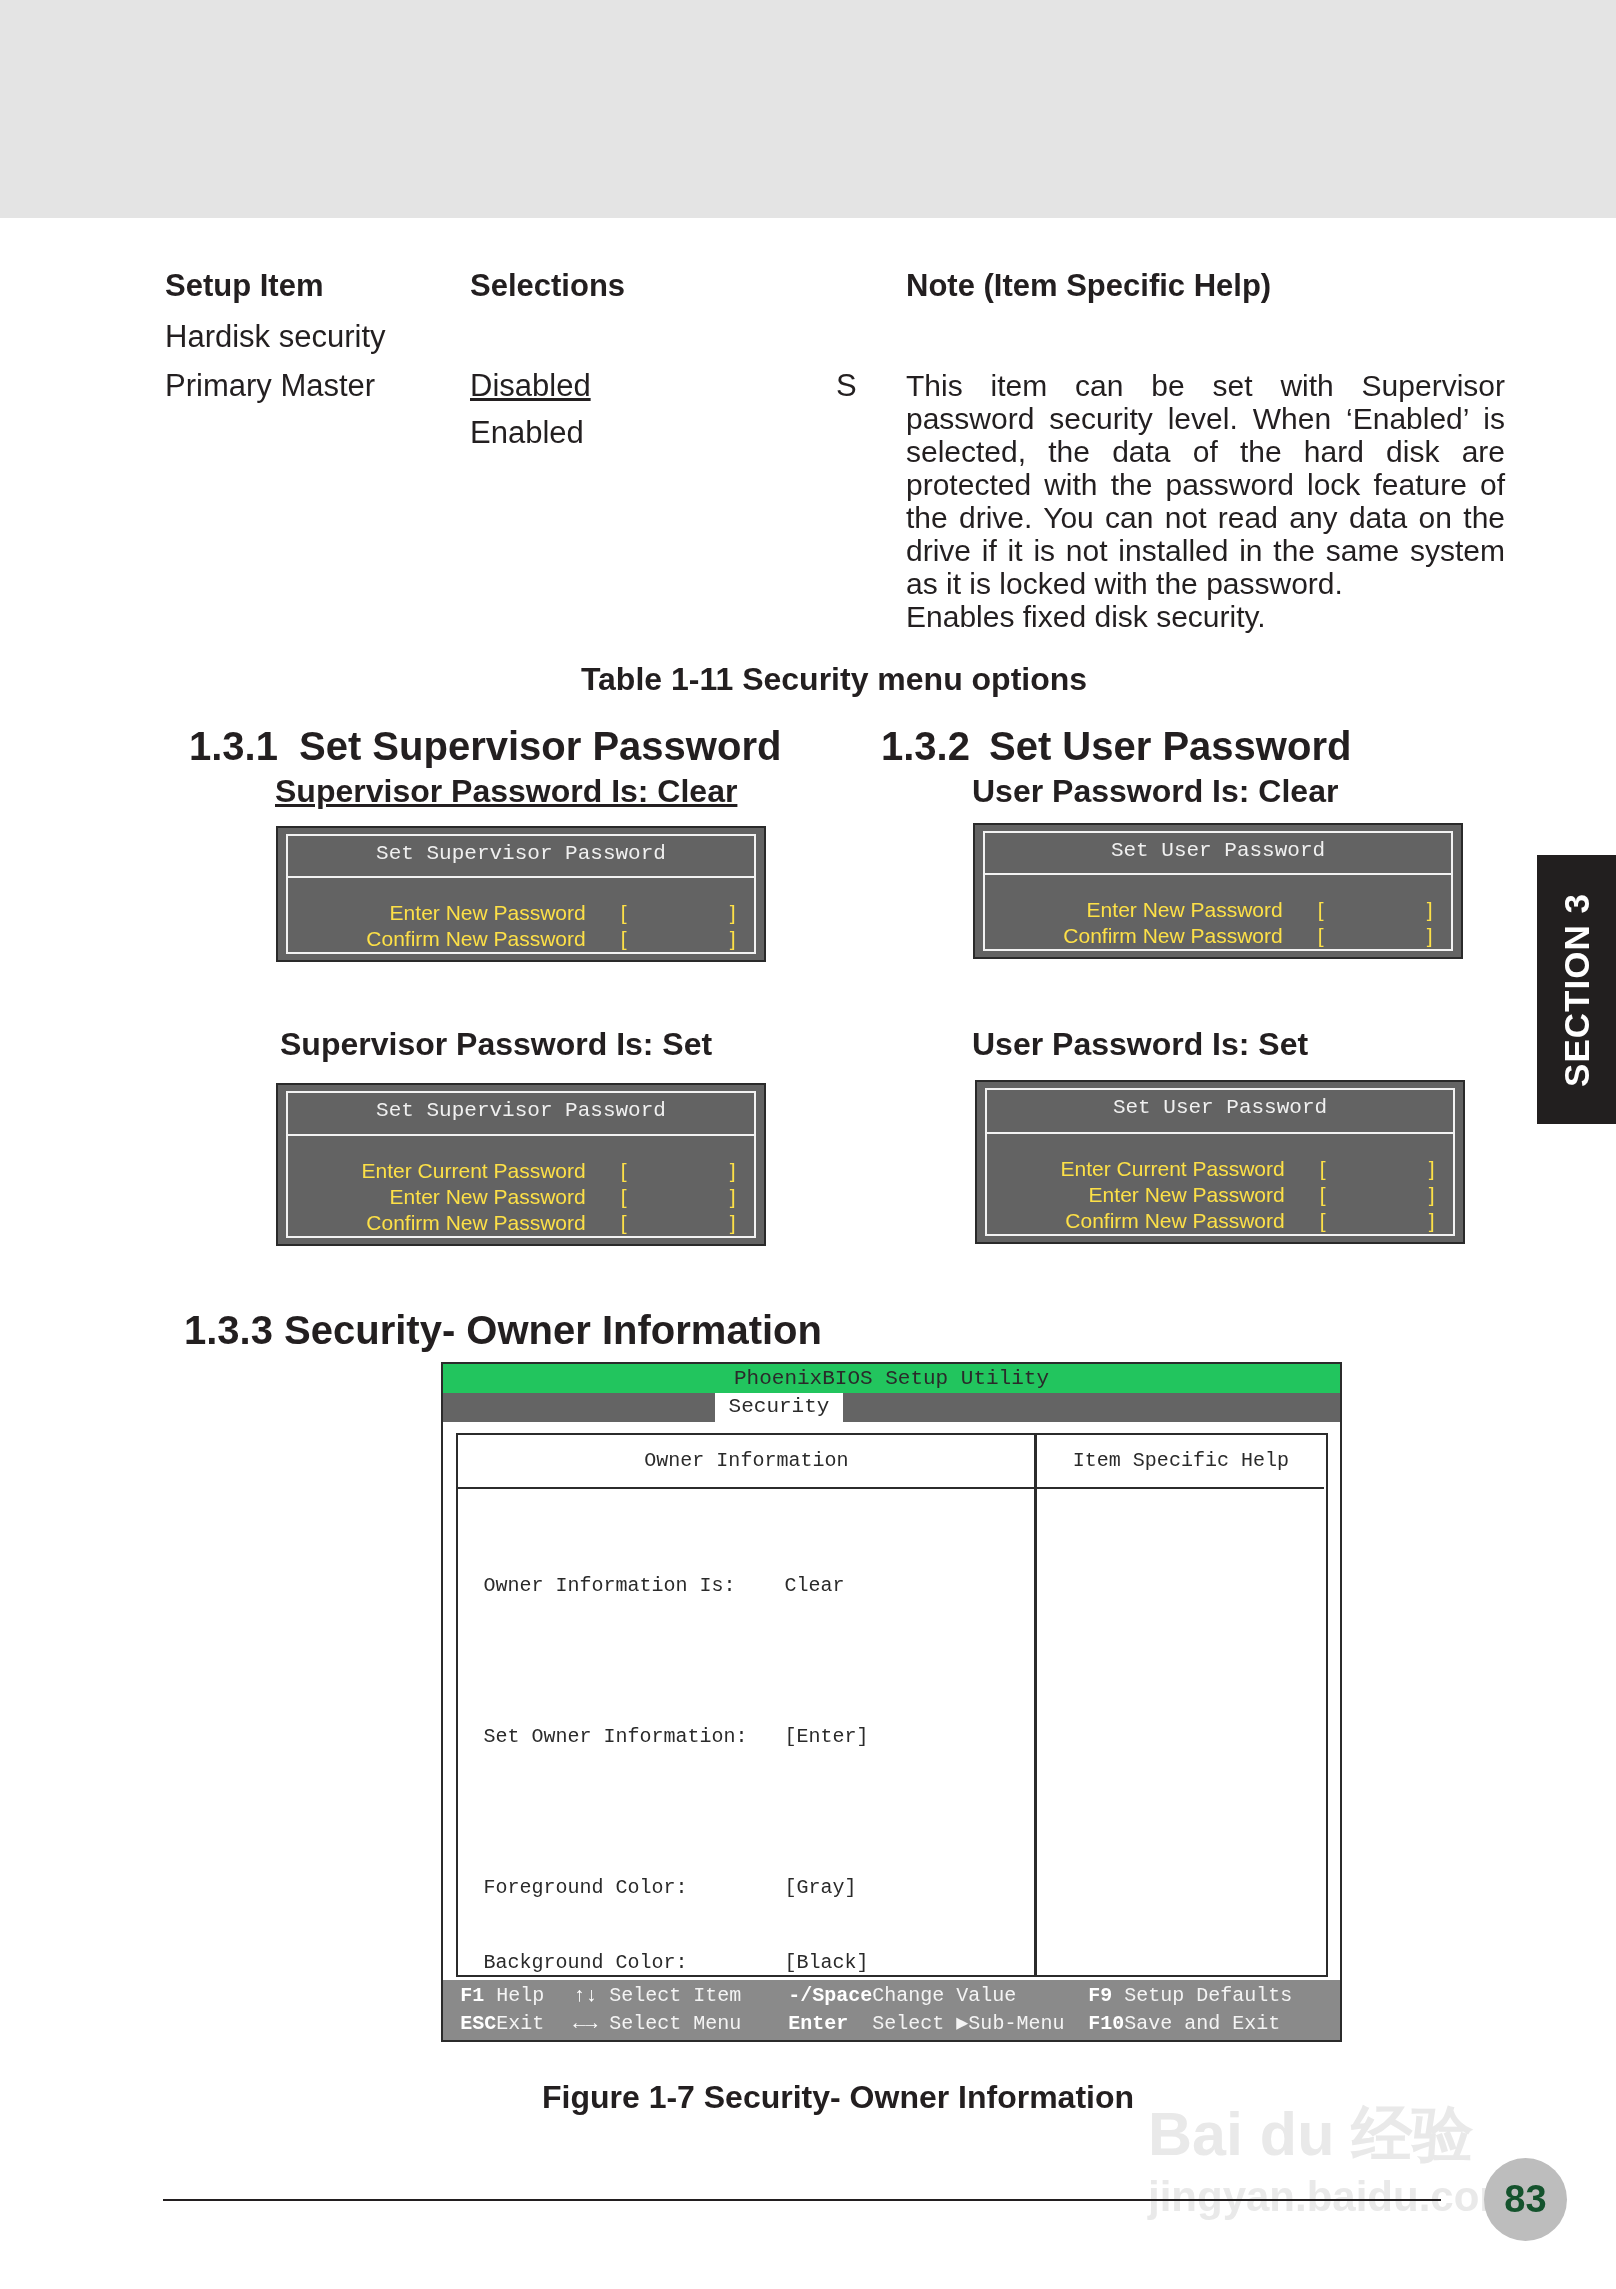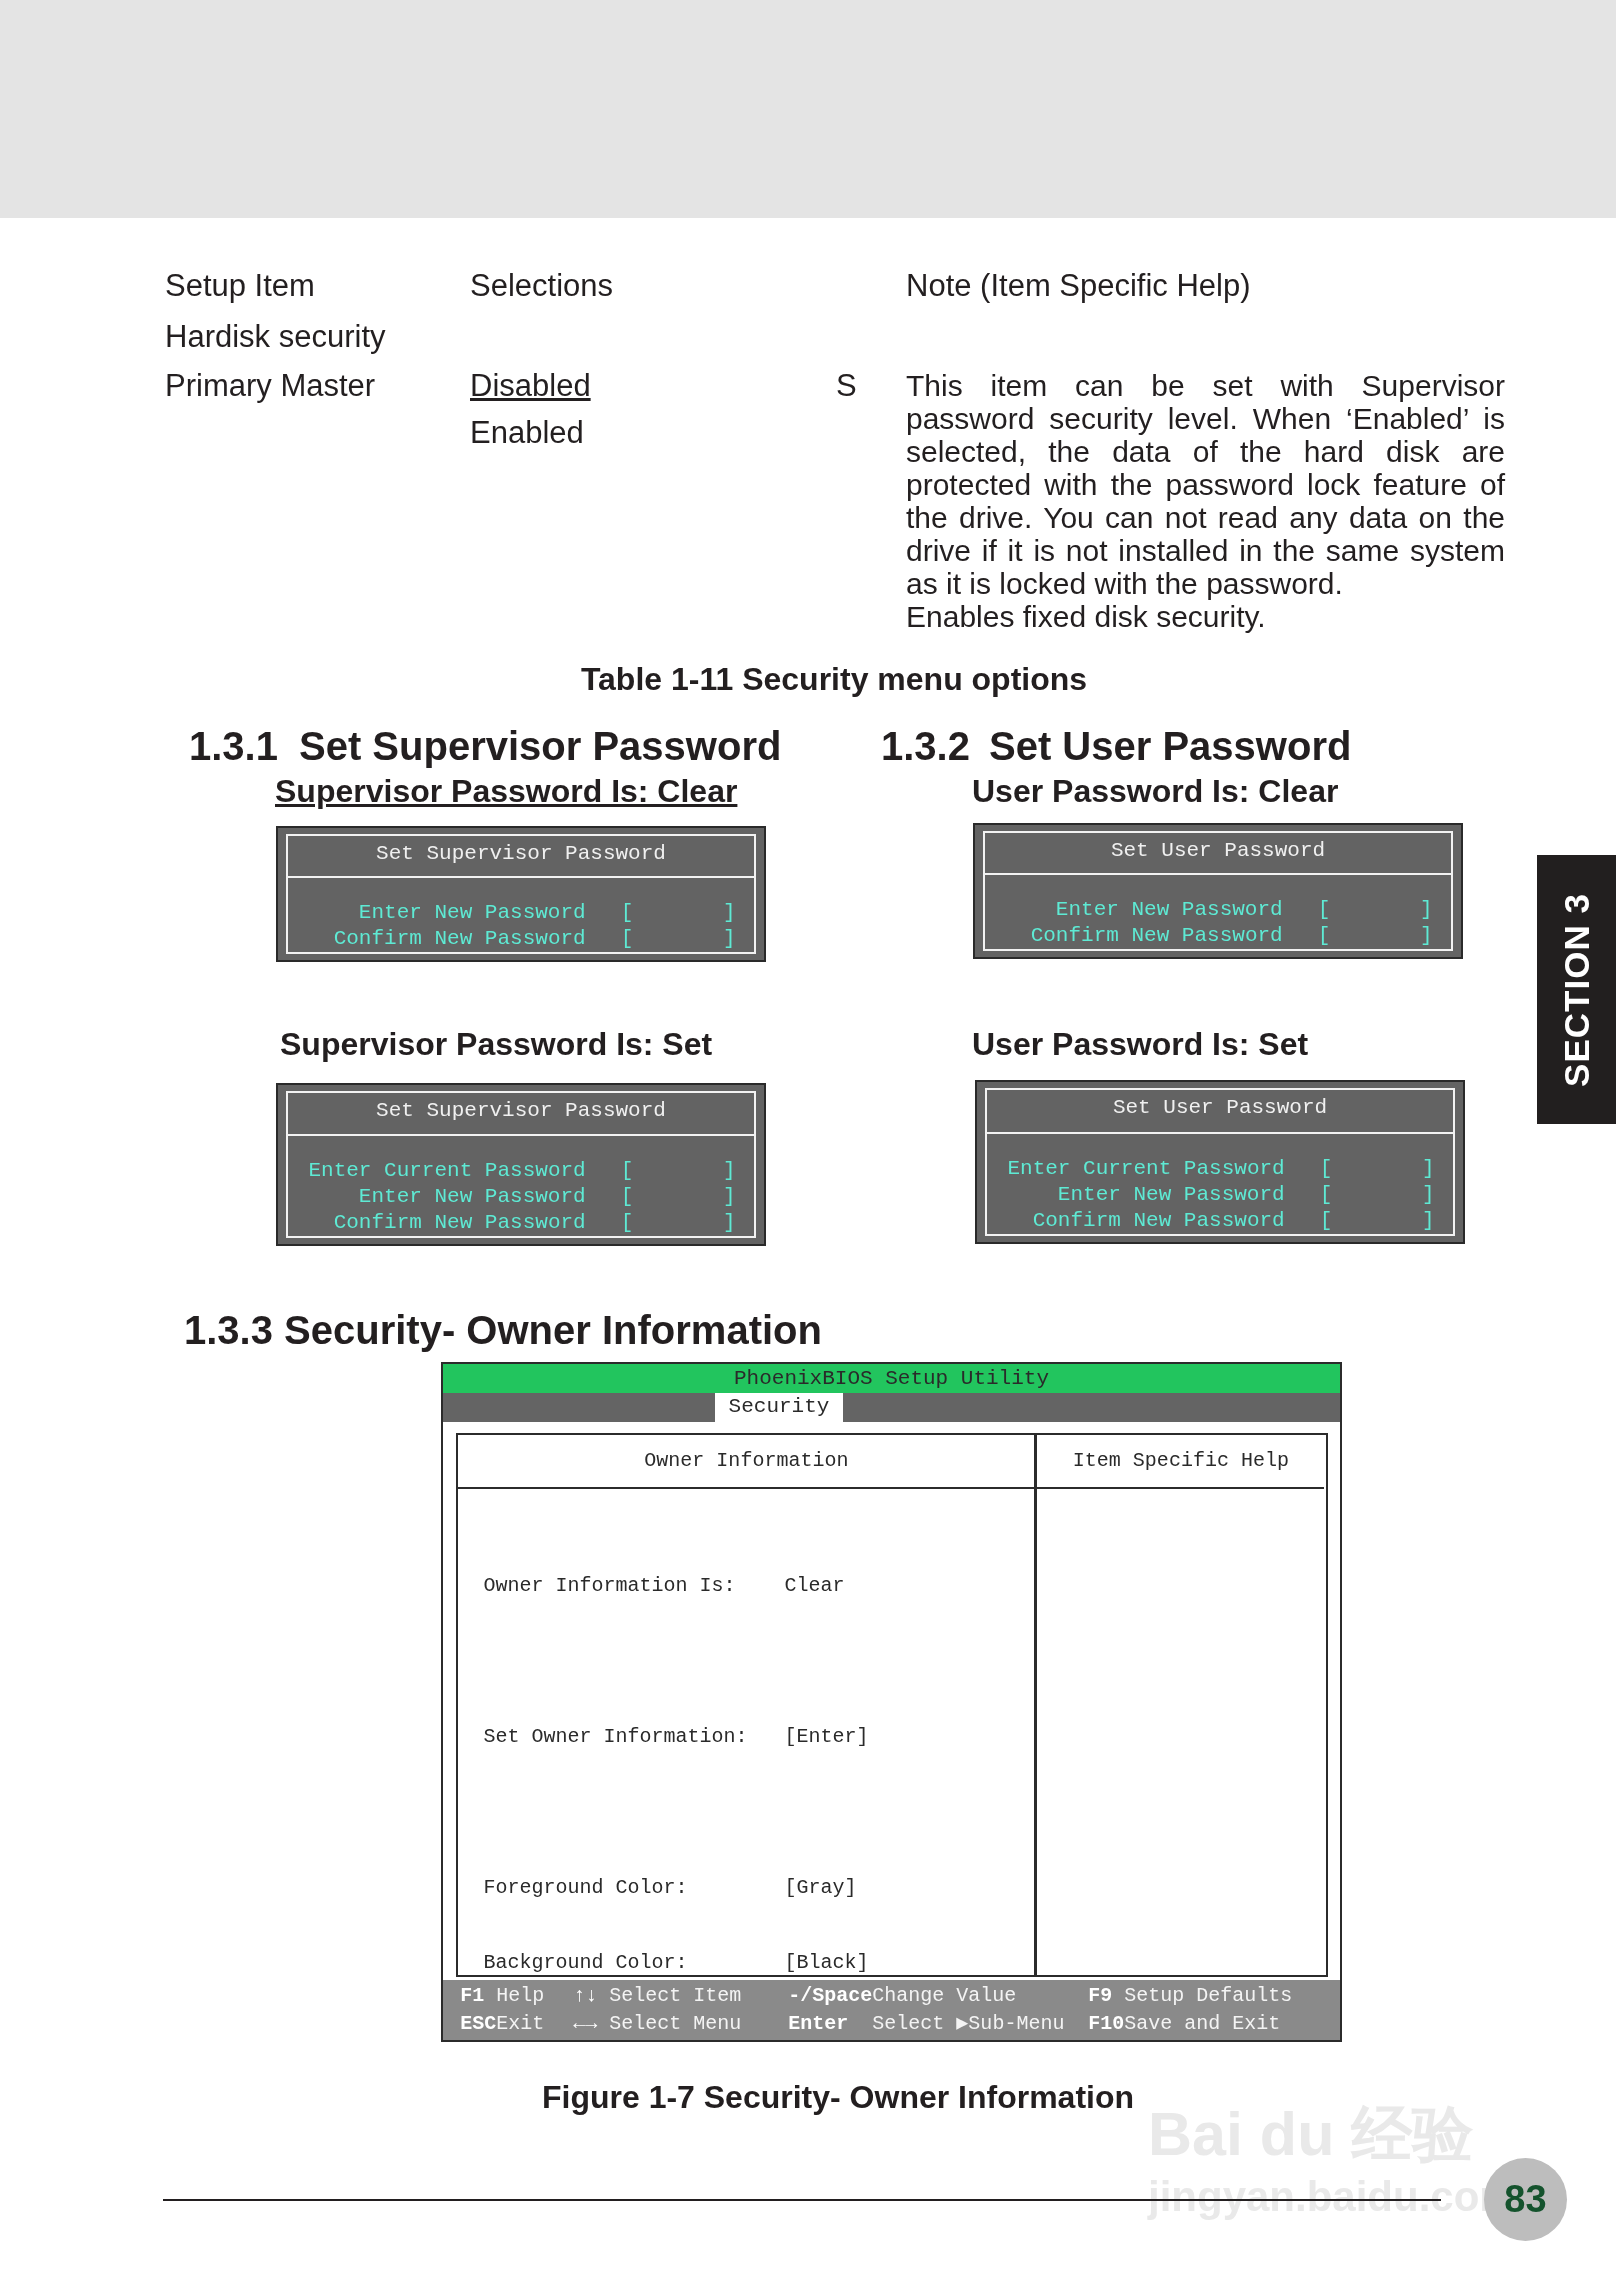--- a/index.html
+++ b/index.html
@@ -1,35 +1,35 @@
 <!DOCTYPE html>
 <html><head>
 <meta charset="utf-8">
 <style>
   * { box-sizing: border-box; margin: 0; padding: 0; }
   html, body { width: 1617px; height: 2289px; background: #ffffff; overflow: hidden; }
   body { position: relative; font-family: "Liberation Sans", sans-serif; color: #231f20; }
   .abs { position: absolute; }
   .band { left: 0; top: 0; width: 1617px; height: 218px; background: #e4e4e4; }
   .txt { font-size: 31px; line-height: 33px; white-space: nowrap; }
-  .bold { font-weight: normal; }
+  .bold { font-weight: bold; }
   .note { left: 906px; top: 369px; width: 599px; font-size: 30px; line-height: 33px; text-align: justify; }
   .note span { display: block; }
   .note .jl { text-align: justify; text-align-last: justify; }
   .ul { text-decoration: underline; text-align: center; }
   .h2 { font-size: 40px; font-weight: bold; white-space: nowrap; margin-left: 21px; }
   .h3 { font-size: 32px; font-weight: bold; white-space: nowrap; }
   .center { transform: translateX(-50%); }
 
   
   .dlg { background: #636363; border: 2.9px solid #2a2a2a; padding: 5.8px 7.7px; }
   .dlg-inner { border: 2.9px solid #f2f2f2; height: 100%; display: flex; flex-direction: column; }
   .dlg-title { border-bottom: 2.9px solid #f2f2f2; color: #f0f0f0; font-family: "Liberation Mono", monospace;
                font-size: 21px; text-align: center; padding-top: 5.8px; height: 46px; }
-  .dlg-body { flex: 1; color: #5eead4; font-family: Liberation Mono, monospace; font-size: 21px;
+  .dlg-body { flex: 1; color: #fde047; font-family: Liberation Sans, sans-serif; font-size: 21px;
               line-height: 26px; padding-top: 22px; }
   .dlg-row { display: flex; white-space: pre; }
   .dlg-row .lbl { width: 298px; text-align: right; }
   .dlg-row .fld { margin-left: 35px; width: 115px; display: flex; justify-content: space-between; }
 
   
   .sectab { left: 1537px; top: 855px; width: 80px; height: 269px; background: #221f1f; }
   .sectab span { position: absolute; left: 50%; top: 50%; transform: translate(-50%,-50%) rotate(-90deg);
                  color: #fff; font-weight: bold; font-size: 35px; white-space: nowrap; letter-spacing: 1px; }
 

